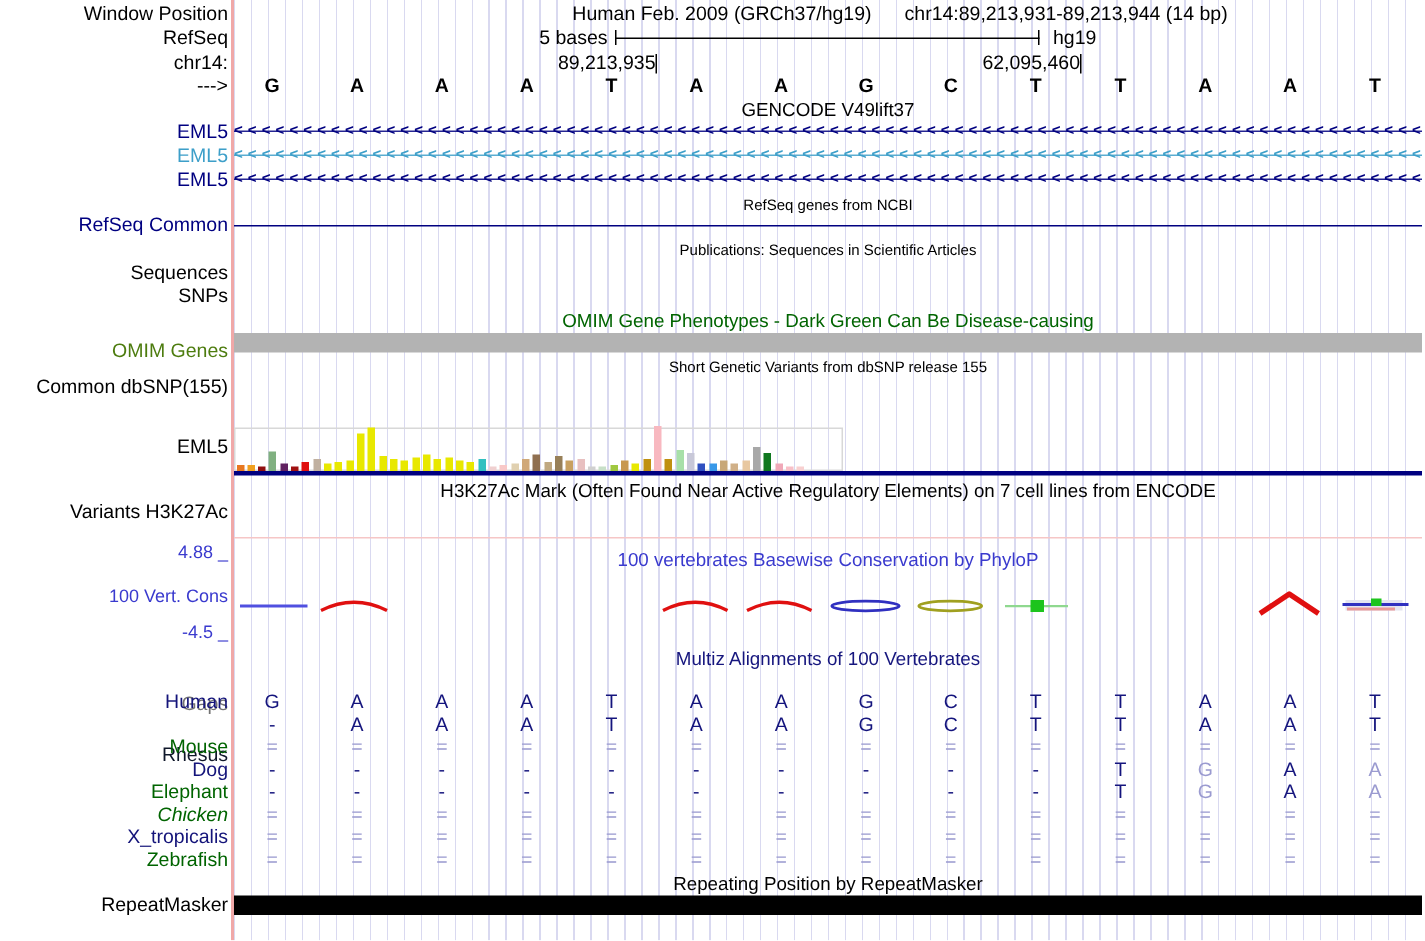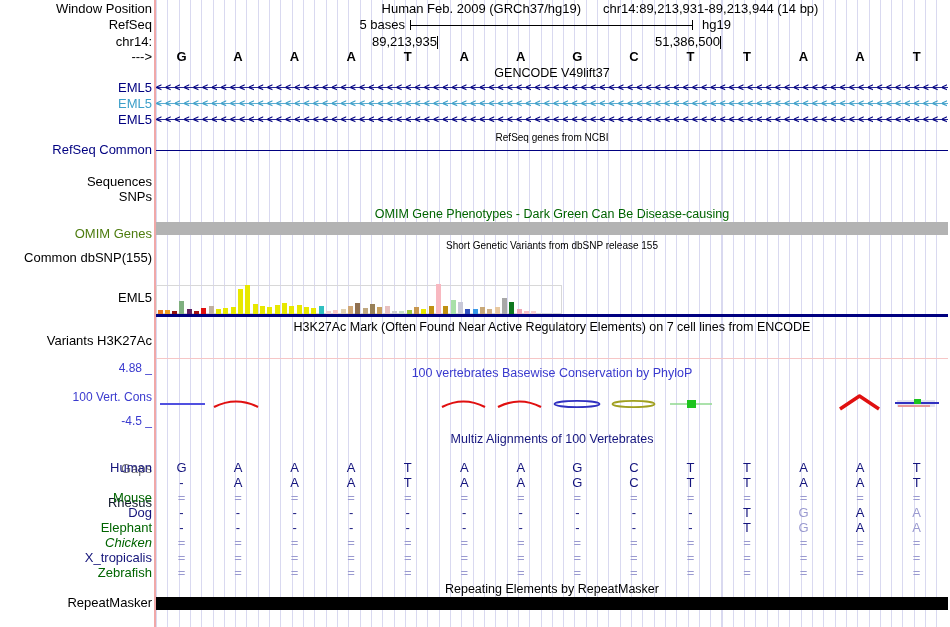--- a/index.html
+++ b/index.html
@@ -73,36 +73,37 @@
     </div>
 
     <div class="num" style="left:195px;top:18px;width:54px">5 bases</div>
     <div class="abs" style="left:254px;top:25px;width:283px;height:1px;background:#000"></div>
     <div class="tick" style="left:254px;top:20px;height:10px"></div>
     <div class="tick" style="left:536px;top:20px;height:10px"></div>
     <div class="abs" style="left:546px;top:18px;font-size:13px;line-height:14px">hg19</div>
 
     <div class="num" style="left:209px;top:35px;width:72px">89,213,935</div>
     <div class="tick" style="left:281px;top:36px;height:13px"></div>
-    <div class="num" style="left:492px;top:35px;width:72px">51,386,500</div>
+    <div class="num" style="left:492px;top:35px;width:72px">62,095,460</div>
     <div class="tick" style="left:564px;top:36px;height:13px"></div>
 
     <div class="ctitle" style="top:66px">GENCODE V49lift37</div>
     <div class="ctitle sm" style="top:131px">RefSeq genes from NCBI</div>
     <div class="hline" style="top:150px;height:1px;background:#000080"></div>
+    <div class="ctitle sm" style="top:161px">Publications: Sequences in Scientific Articles</div>
     <div class="ctitle" style="top:207px;color:#006400">OMIM Gene Phenotypes - Dark Green Can Be Disease-causing</div>
     <div class="hline" style="top:222px;height:13px;background:#b3b3b3"></div>
     <div class="ctitle sm" style="top:239px">Short Genetic Variants from dbSNP release 155</div>
     <div class="gtexbox"></div>
     <div class="hline" style="top:314px;height:3px;background:#000080"></div>
     <div class="ctitle" style="top:320px">H3K27Ac Mark (Often Found Near Active Regulatory Elements) on 7 cell lines from ENCODE</div>
     <div class="hline" style="top:358px;height:1px;background:#f6c6c6"></div>
     <div class="ctitle" style="top:366px;color:#3a3ace">100 vertebrates Basewise Conservation by PhyloP</div>
     <div class="ctitle" style="top:432px;color:#16167e">Multiz Alignments of 100 Vertebrates</div>
-    <div class="ctitle" style="top:582px">Repeating Elements by RepeatMasker</div>
+    <div class="ctitle" style="top:582px">Repeating Position by RepeatMasker</div>
     <div class="hline" style="top:597px;height:13px;background:#000"></div>
 
   <div class="bl" style="left: 15.475px; top: 50px; font-weight: bold; color: rgb(0, 0, 0);">G</div>
       <div class="bl" style="left: 72.025px; top: 50px; font-weight: bold; color: rgb(0, 0, 0);">A</div>
       <div class="bl" style="left: 128.575px; top: 50px; font-weight: bold; color: rgb(0, 0, 0);">A</div>
       <div class="bl" style="left: 185.125px; top: 50px; font-weight: bold; color: rgb(0, 0, 0);">A</div>
       <div class="bl" style="left: 241.675px; top: 50px; font-weight: bold; color: rgb(0, 0, 0);">T</div>
       <div class="bl" style="left: 298.225px; top: 50px; font-weight: bold; color: rgb(0, 0, 0);">A</div>
       <div class="bl" style="left: 354.775px; top: 50px; font-weight: bold; color: rgb(0, 0, 0);">A</div>
       <div class="bl" style="left: 411.325px; top: 50px; font-weight: bold; color: rgb(0, 0, 0);">G</div>

